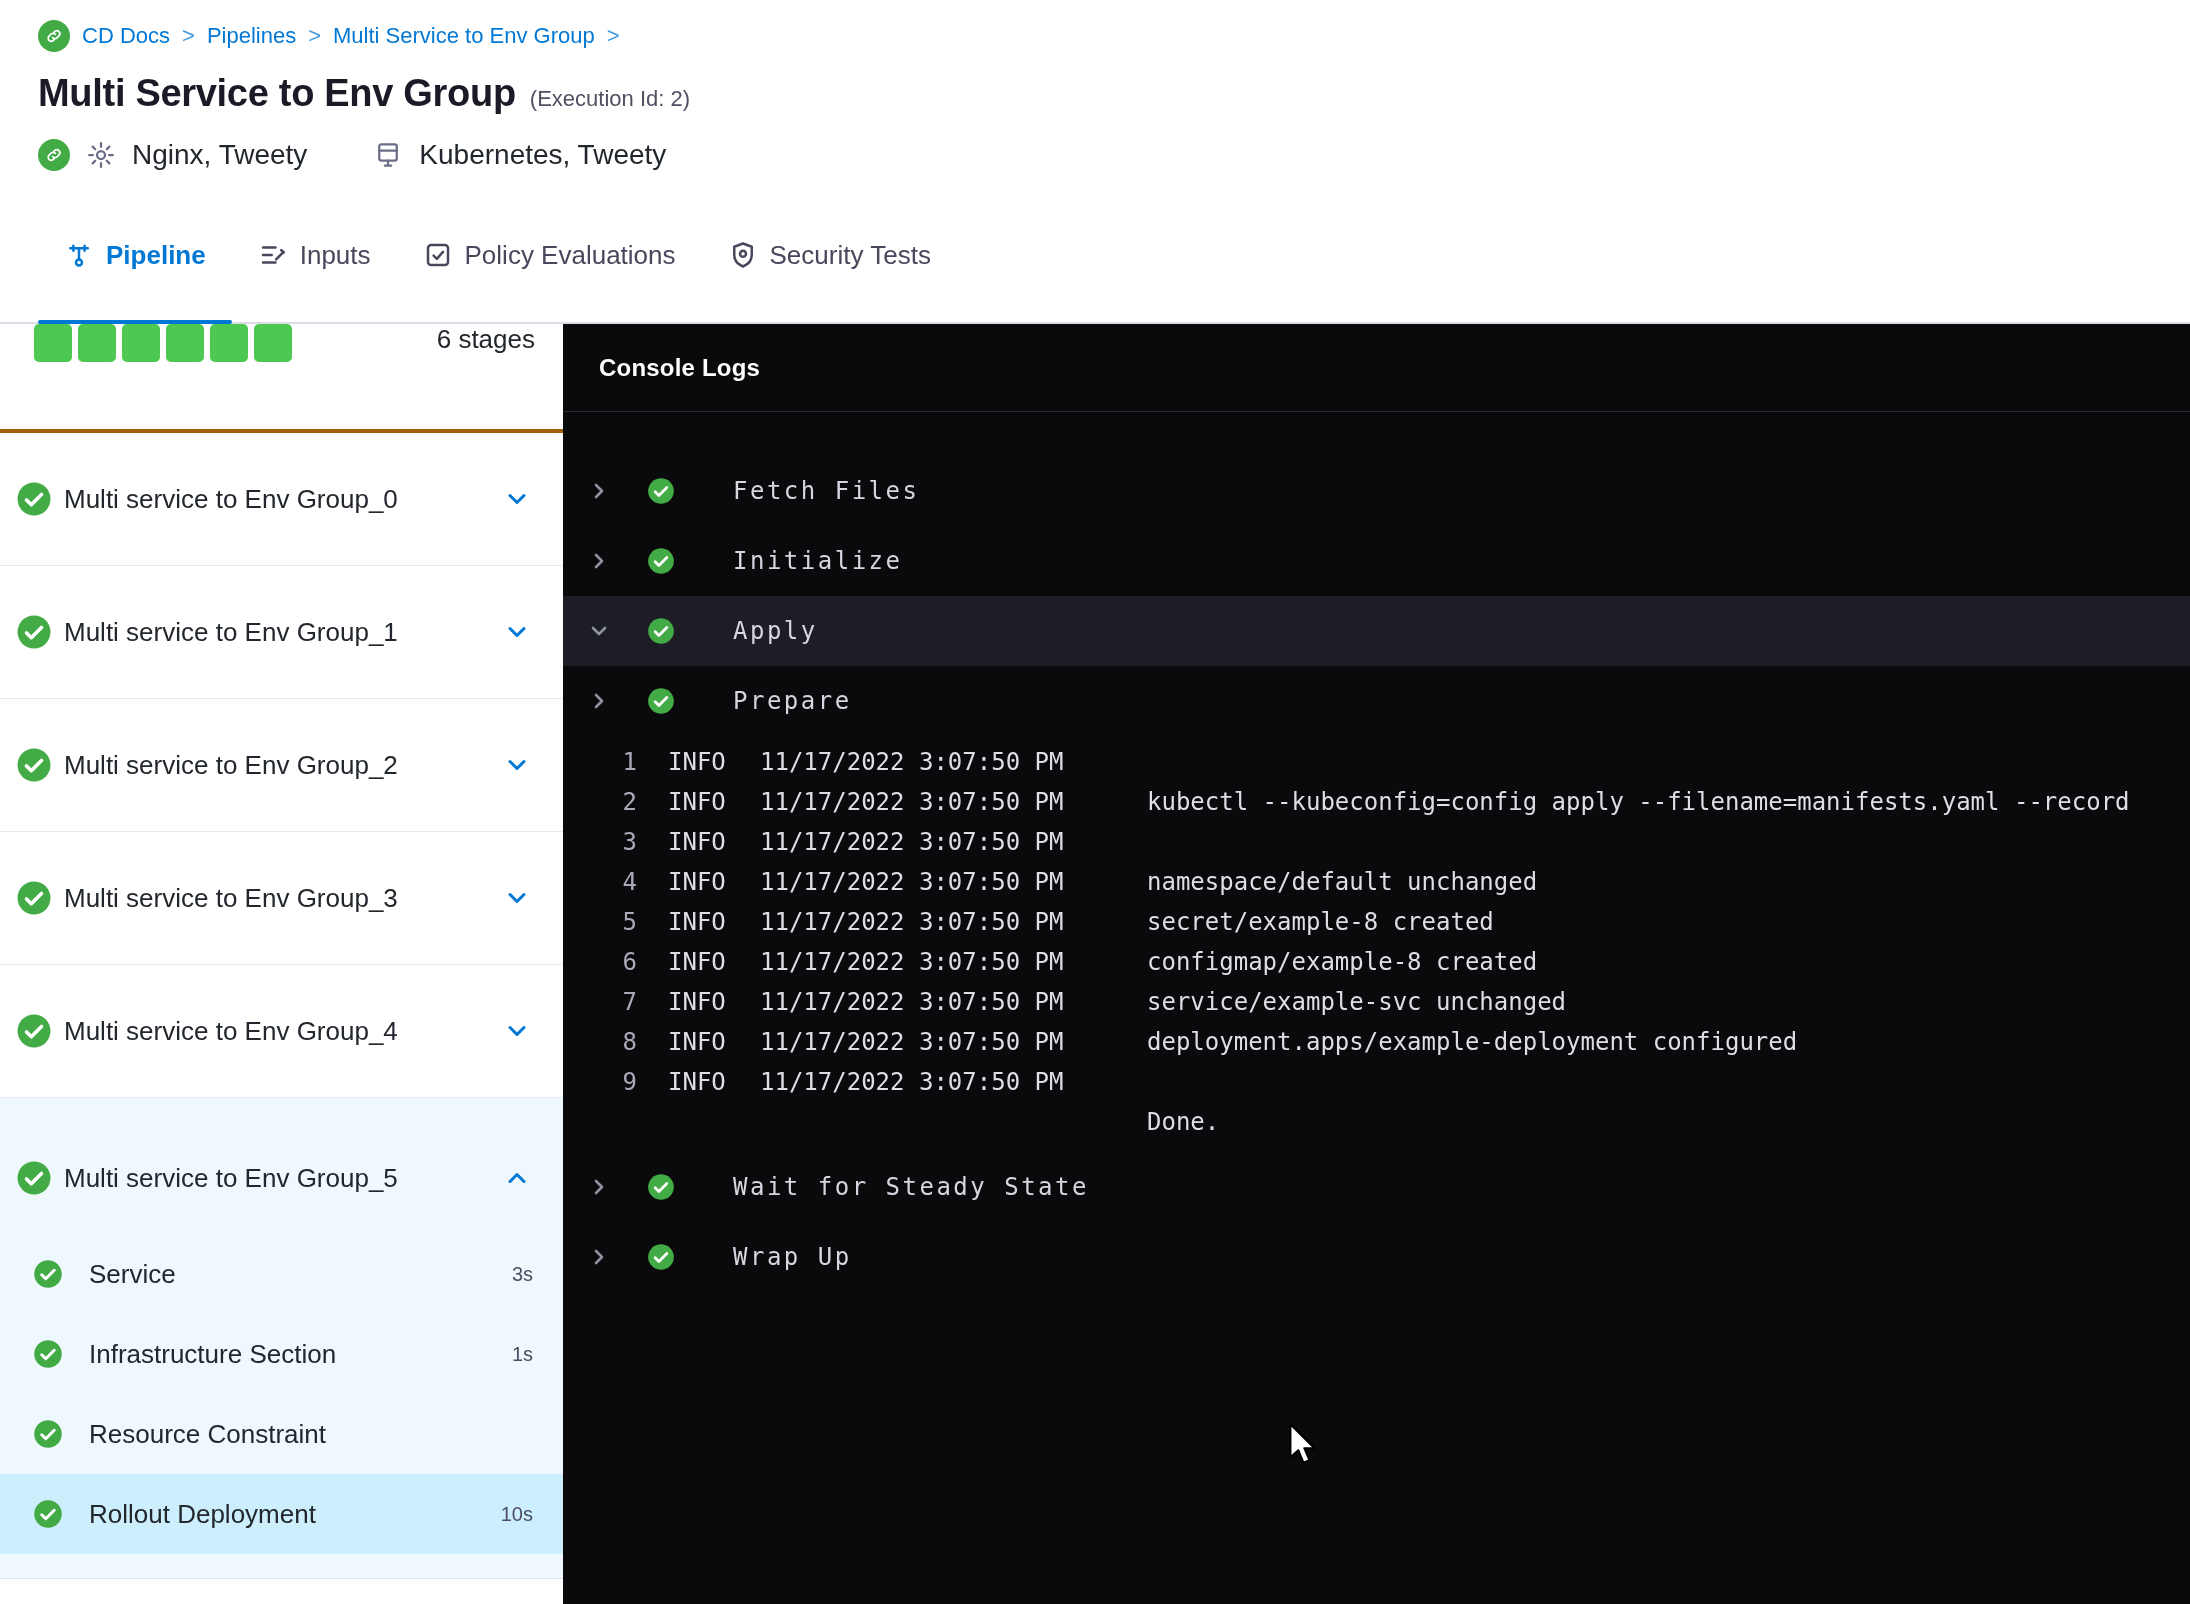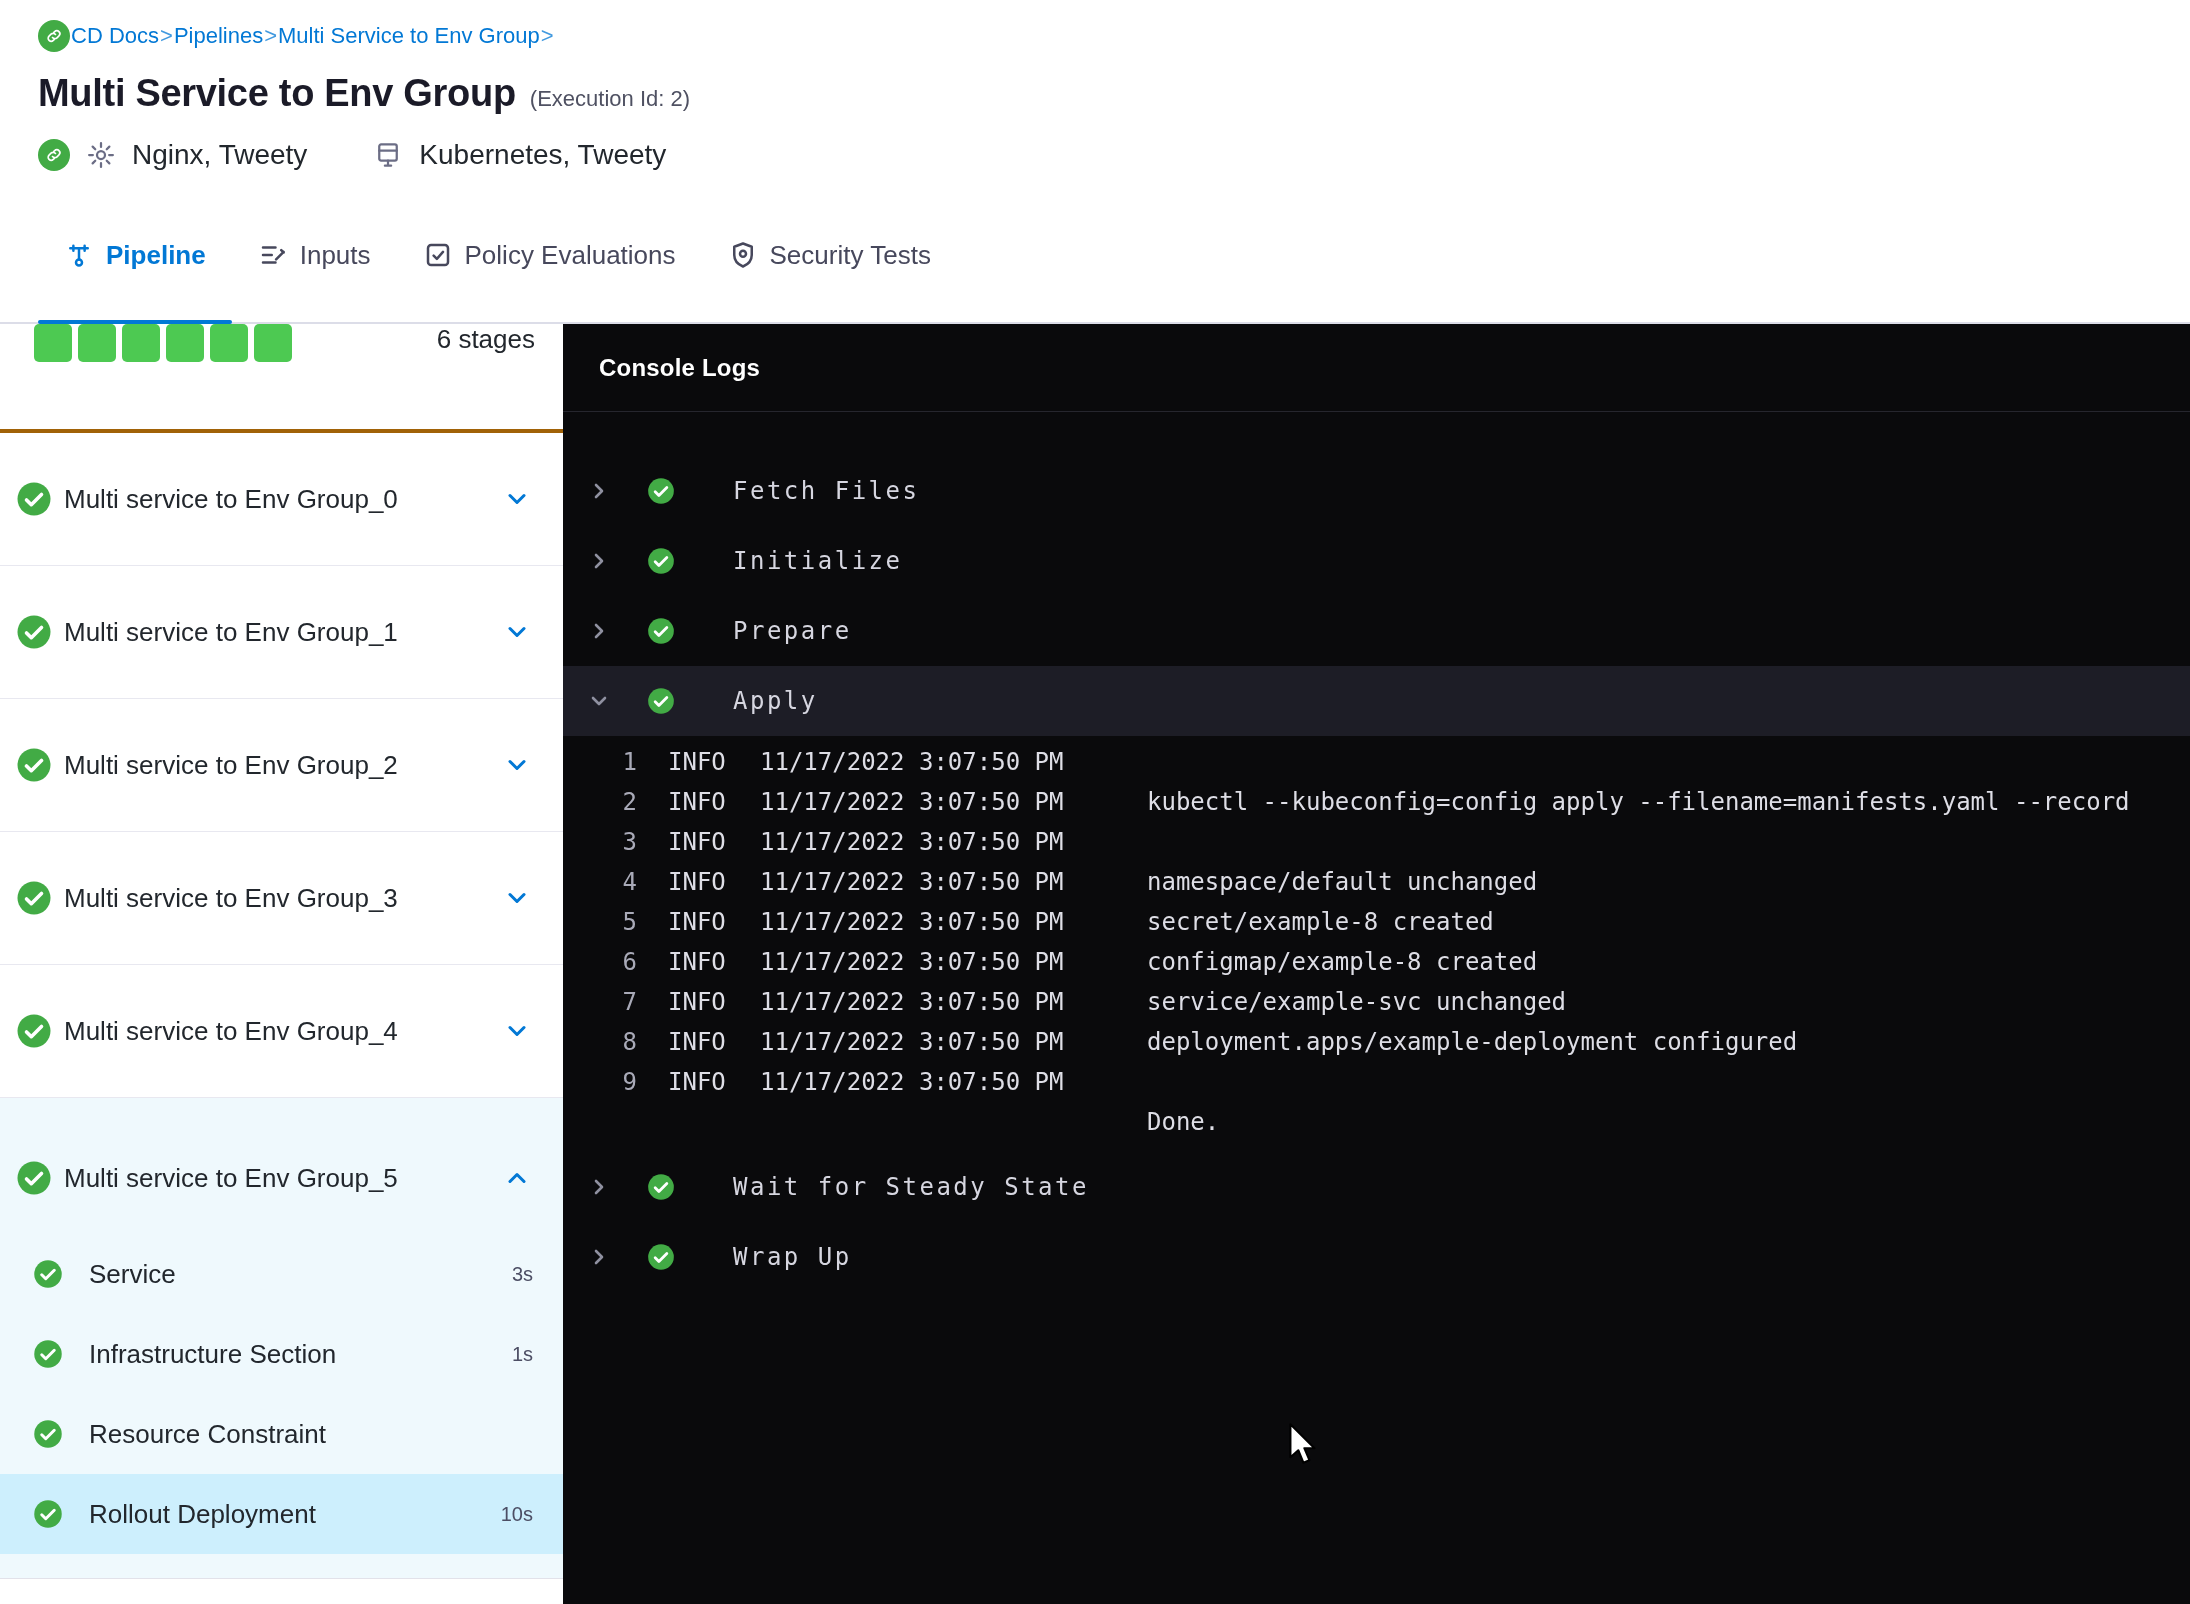--- a/index.html
+++ b/index.html
@@ -3,21 +3,21 @@
 <meta charset="utf-8">
 <style>
   * { margin:0; padding:0; box-sizing:border-box; }
   html,body { width:2190px; height:1604px; background:#fff; overflow:hidden; }
   body { font-family:"Liberation Sans", sans-serif; color:#22272d; position:relative; }
 
   .page { width:2190px; height:1604px; display:flex; flex-direction:column; }
 
   
   .header { height:240px; padding-left:38px; flex:0 0 auto; }
-  .breadcrumb { display:flex; align-items:center; gap:1px; padding-top:18px; height:54px; }
+  .breadcrumb { display:flex; align-items:center; gap:12px; padding-top:18px; height:54px; }
   .badge { width:32px; height:32px; border-radius:50%; background:#42ab45; display:flex; align-items:center; justify-content:center; flex:0 0 auto; }
   .badge svg { width:18px; height:18px; }
   .crumb { color:#0278d5; font-size:22px; font-weight:500; cursor:pointer; text-decoration:none; }
   .sep { color:#0278d5; font-size:22px; font-weight:500; opacity:.75; }
   .title-row { display:flex; align-items:baseline; gap:14px; margin-top:18px; }
   .title-row h1 { font-size:38px; font-weight:700; color:#1b1b28; letter-spacing:-0.3px; }
   .exec-id { font-size:22px; color:#4f5162; }
   .meta-row { display:flex; align-items:center; margin-top:24px; gap:16px; }
   .icon-gray { color:#6b6d85; display:flex; align-items:center; }
   .icon-gray svg { width:30px; height:30px; }
@@ -322,38 +322,38 @@
         <div class="console-step">
           <svg class="cchev" viewBox="0 0 24 24">
               <use href="#i-chev-right"></use>
             </svg>
           <svg class="ccheck" viewBox="0 0 24 24">
               <use href="#i-check"></use>
             </svg>
           <span class="cstep-label">Initialize</span>
         </div>
 
+        <div class="console-step expanded">
+          <svg class="cchev" viewBox="0 0 24 24">
+              <use href="#i-chev-down"></use>
+            </svg>
+          <svg class="ccheck" viewBox="0 0 24 24">
+              <use href="#i-check"></use>
+            </svg>
+          <span class="cstep-label">Apply</span>
+        </div>
+
         <div class="console-step">
           <svg class="cchev" viewBox="0 0 24 24">
               <use href="#i-chev-right"></use>
             </svg>
           <svg class="ccheck" viewBox="0 0 24 24">
               <use href="#i-check"></use>
             </svg>
           <span class="cstep-label">Prepare</span>
-        </div>
-
-        <div class="console-step expanded">
-          <svg class="cchev" viewBox="0 0 24 24">
-              <use href="#i-chev-down"></use>
-            </svg>
-          <svg class="ccheck" viewBox="0 0 24 24">
-              <use href="#i-check"></use>
-            </svg>
-          <span class="cstep-label">Apply</span>
         </div>
 
         <div class="log-block">
           <div class="log-row">
             <span class="ln-num">1</span>
             <span class="ln-level">INFO</span>
             <span class="ln-time">11/17/2022 3:07:50 PM</span>
             <span class="ln-msg"></span>
           </div>
           <div class="log-row">

